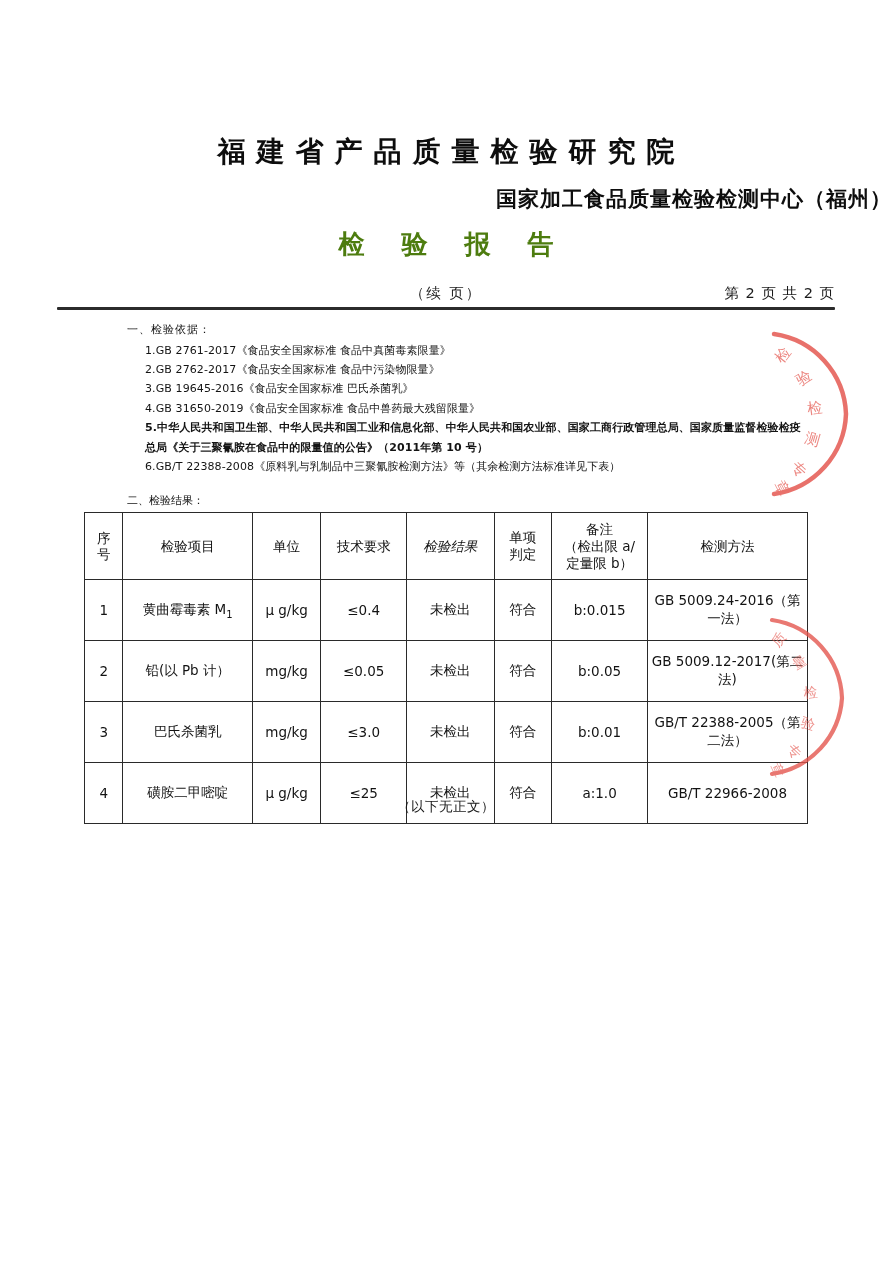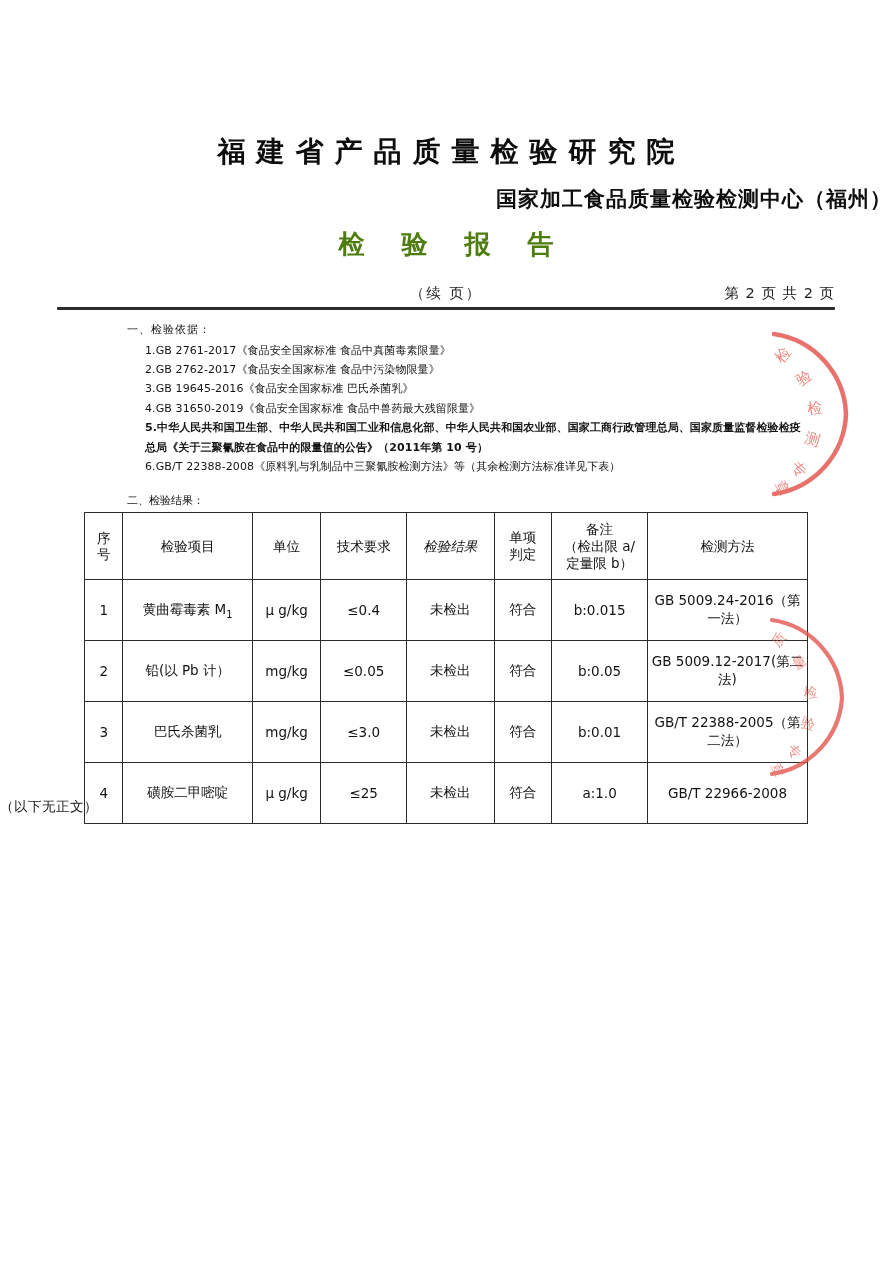--- a/index.html
+++ b/index.html
@@ -174,20 +174,21 @@
   .th-stack { display: block; line-height: 17px; }
   .th-vert  { letter-spacing: 0; line-height: 16px; }
   .mono-val { font-family: "DejaVu Sans", "Liberation Sans", sans-serif; }
   .sub { font-size: 10px; vertical-align: sub; }
 
   .table-footnote {
     position: absolute;
     left: 0;
     top: 794px;
     width: 892px;
+    text-align: center;
     font-size: 13.5px;
     color: #161616;
     letter-spacing: 0.5px;
   }
 
   
   .seal {
     position: absolute;
     pointer-events: none;
   }

